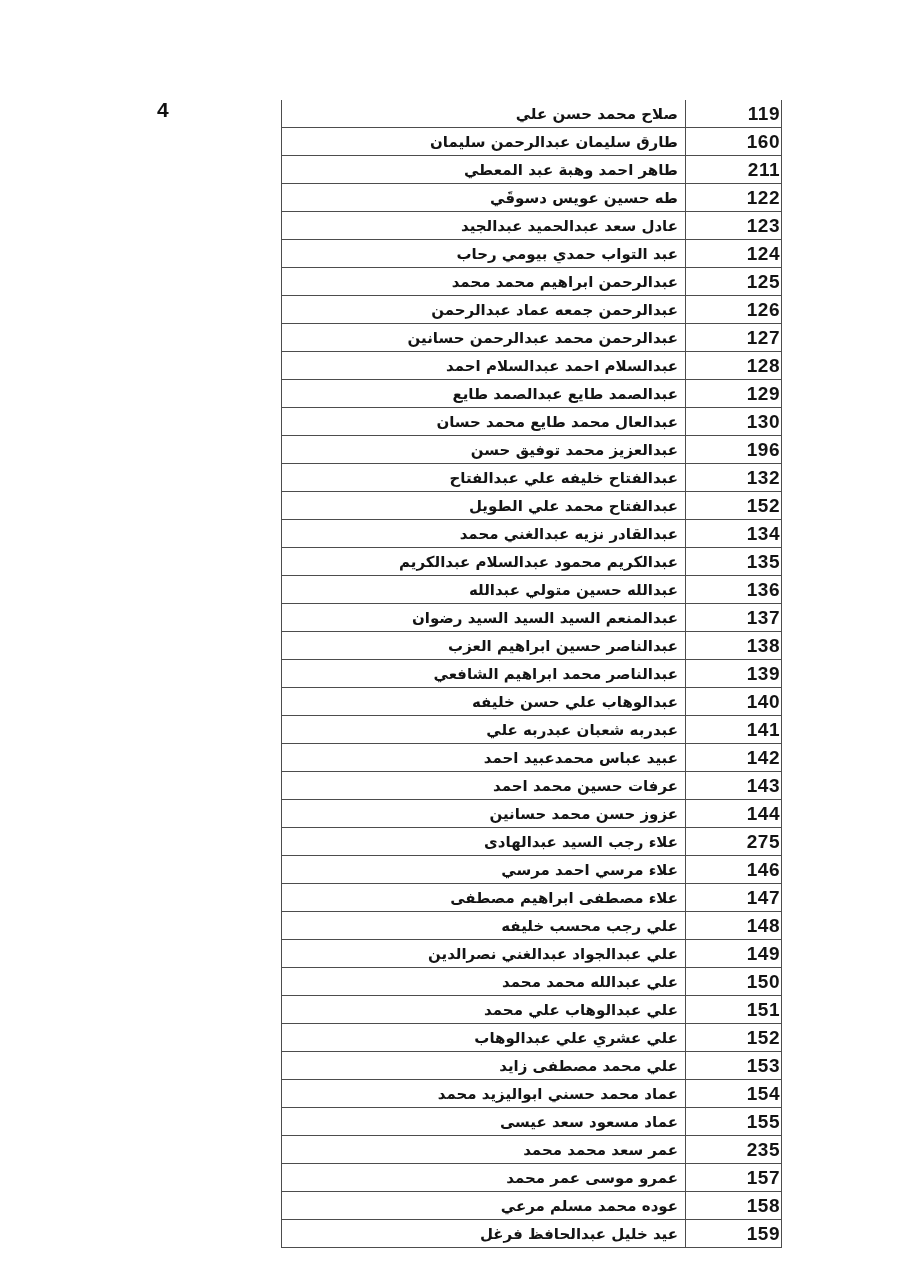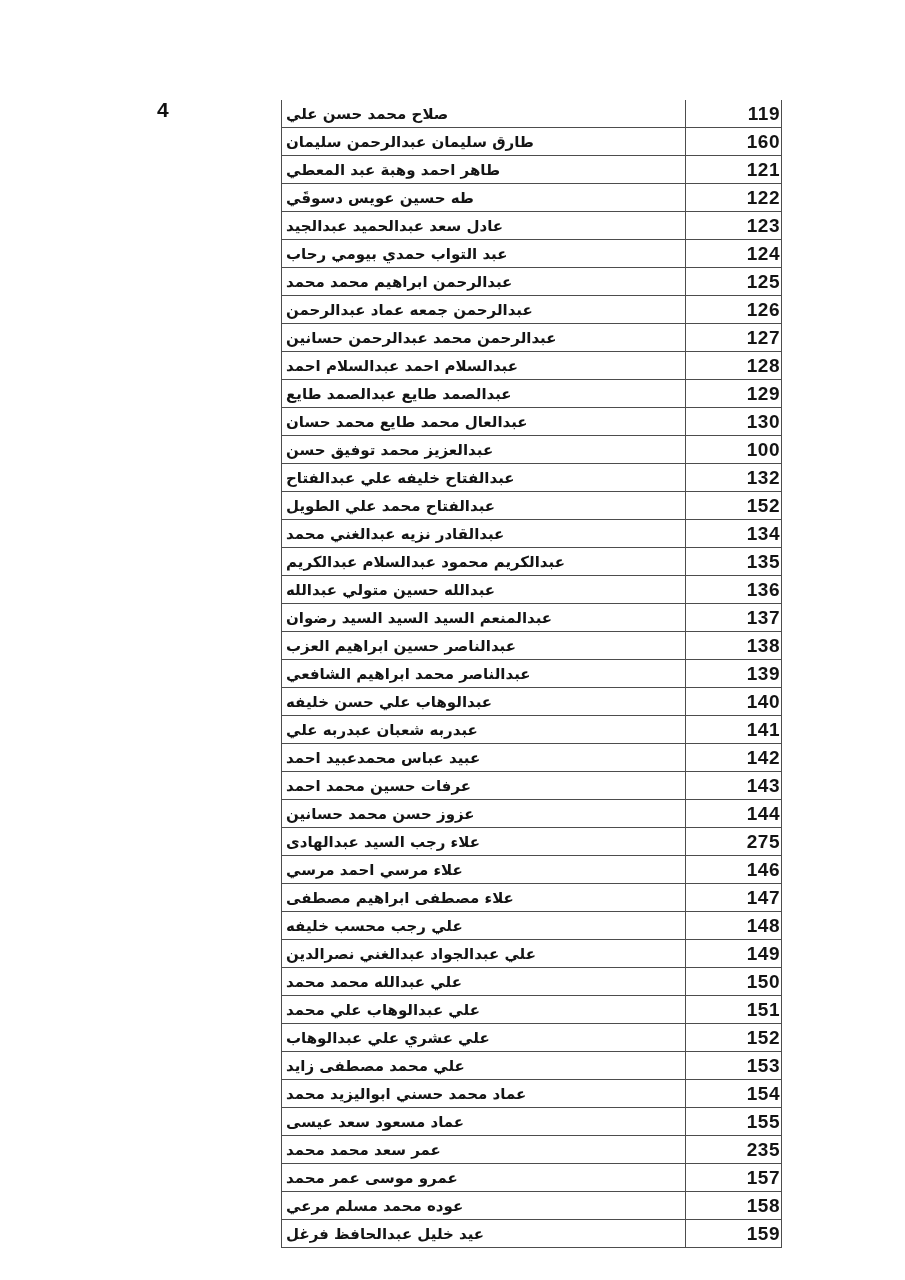--- a/index.html
+++ b/index.html
@@ -48,21 +48,21 @@
   td.serial-cell {
     width: 93px;
     text-align: right;
     font-family: "Liberation Sans", "DejaVu Sans", sans-serif;
     font-weight: bold;
     font-size: 19px;
     letter-spacing: 0.5px;
   }
   td.name-cell {
     width: 392px;
-    text-align: left;
+    text-align: right;
     padding: 0 7px 0 4px;
     font-family: "DejaVu Sans", sans-serif;
     font-weight: bold;
     font-size: 15px;
   }
 </style>
 </head>
 <body>
 
 <div class="page">
@@ -72,21 +72,21 @@
     <tbody>
         <tr>
           <td class="serial-cell">119</td>
           <td class="name-cell">صلاح محمد حسن علي</td>
         </tr>
         <tr>
           <td class="serial-cell">160</td>
           <td class="name-cell">طارق سليمان عبدالرحمن سليمان</td>
         </tr>
         <tr>
-          <td class="serial-cell">121</td>
+          <td class="serial-cell">211</td>
           <td class="name-cell">طاهر احمد وهبة عبد المعطي</td>
         </tr>
         <tr>
           <td class="serial-cell">122</td>
           <td class="name-cell">طه حسين عويس دسوقَي</td>
         </tr>
         <tr>
           <td class="serial-cell">123</td>
           <td class="name-cell">عادل سعد عبدالحميد عبدالجيد</td>
         </tr>
@@ -112,21 +112,21 @@
         </tr>
         <tr>
           <td class="serial-cell">129</td>
           <td class="name-cell">عبدالصمد طايع عبدالصمد طايع</td>
         </tr>
         <tr>
           <td class="serial-cell">130</td>
           <td class="name-cell">عبدالعال محمد طايع محمد حسان</td>
         </tr>
         <tr>
-          <td class="serial-cell">100</td>
+          <td class="serial-cell">196</td>
           <td class="name-cell">عبدالعزيز محمد توفيق حسن</td>
         </tr>
         <tr>
           <td class="serial-cell">132</td>
           <td class="name-cell">عبدالفتاح خليفه علي عبدالفتاح</td>
         </tr>
         <tr>
           <td class="serial-cell">152</td>
           <td class="name-cell">عبدالفتاح محمد علي الطويل</td>
         </tr>

